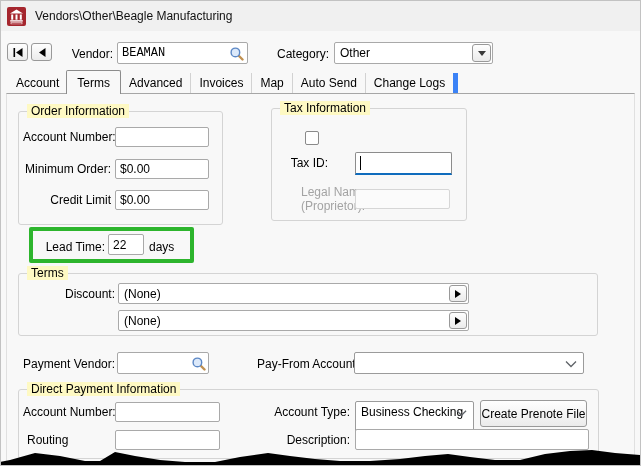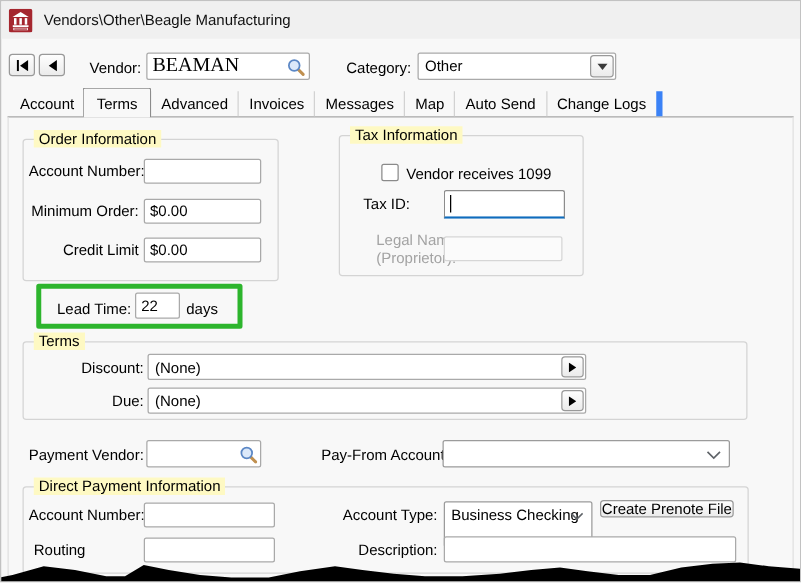--- a/index.html
+++ b/index.html
@@ -18,21 +18,21 @@
   .lbl { position:absolute; white-space:nowrap; line-height:14px; }
   .r { text-align:right; }
   .dim { color:#a3a3a3; }
   .tb {
     position:absolute; background:#fff; border:1px solid #a9a9a9; border-radius:2px;
     font-family:inherit; font-size:12px; color:#000; padding:0 4px; outline:none;
   }
   .btnface { background:linear-gradient(#fefefe,#ebebeb); border:1px solid #999; border-radius:3px; }
   .navbtn { position:absolute; width:21px; height:18px; display:flex; align-items:center; justify-content:center; }
   .fieldwrap { position:absolute; background:#fff; border:1px solid #a9a9a9; border-radius:2px; display:flex; align-items:center; }
-  .fieldwrap input { border:none; outline:none; background:transparent; font-family:Liberation Serif, serif; font-size:16px; flex:1; padding:0 4px; min-width:0; }
+  .fieldwrap input { border:none; outline:none; background:transparent; font-family:Liberation Mono, monospace; font-size:12px; flex:1; padding:0 4px; min-width:0; }
   .magbtn { position:absolute; right:3px; top:2px; width:17px; height:16px; display:flex; align-items:center; justify-content:center; cursor:pointer; }
   .combo-classic { position:absolute; background:#fff; border:1px solid #a9a9a9; border-radius:2px; }
   .combo-classic .val { position:absolute; left:5px; top:3px; }
   .dropbtn { position:absolute; right:1px; top:1px; bottom:1px; width:19px; display:flex; align-items:center; justify-content:center; }
   .tri-down { width:0; height:0; border-left:4px solid transparent; border-right:4px solid transparent; border-top:5px solid #3a3a3a; }
   .combo-flat { position:absolute; background:#fff; border:1px solid #9b9b9b; border-radius:2px; }
   .combo-flat .val { position:absolute; left:5px; top:3px; }
   .chev { position:absolute; right:6px; top:7px; }
   .spinbtn { position:absolute; right:1px; top:1px; width:18px; height:17px; display:flex; align-items:center; justify-content:center; }
   .checkbox { position:absolute; width:14px; height:14px; background:#fff; border:1px solid #8a8a8a; border-radius:2px; }
@@ -112,21 +112,20 @@
       </span>
   </div>
 
   <div class="tabpage"></div>
 
   <div class="tabstrip">
     <div class="tab">Account</div>
     <div class="tab active">Terms</div>
     <div class="tab">Advanced</div>
     <div class="tab">Invoices</div>
-    <div class="tab">Messages</div>
     <div class="tab">Map</div>
     <div class="tab">Auto Send</div>
     <div class="tab">Change Logs</div>
 
   </div>
 
   <div class="groupbox" style="left:17px; top:110px; width:205px; height:114px;">
     <span class="gb-title">Order Information</span>
     <span class="lbl r" style="left:4px; top:18px; width:88px;">Account Number:</span>
     <input class="tb" style="left: 96px; top: 15px; width: 94px; height: 20px;" value="">
@@ -137,21 +136,20 @@
   </div>
 
   <span class="lbl r" style="left:38px; top:239px; width:66px;">Lead Time:</span>
   <input class="tb" style="left: 107px; top: 233px; width: 36px; height: 21px;" value="22">
   <span class="lbl" style="left:148px; top:239px;">days</span>
   <div class="highlight" style="left:28px; top:226px; width:165px; height:36px;"></div>
 
   <div class="groupbox" style="left:270px; top:107px; width:196px; height:113px;">
     <span class="gb-title">Tax Information</span>
     <span class="checkbox" style="left:33px; top:22px;"></span>
-    <span class="lbl" style="left:53px; top:23px;">Vendor receives 1099</span>
     <span class="lbl r" style="left:4px; top:47px; width:52px;">Tax ID:</span>
     <div class="tb focused" style="left:83px; top:43px; width:97px; height:23px;">
       <span class="caret"></span>
       <span></span>
     </div>
     <span class="lbl dim" style="left:29px; top:76px;">
       <span>Legal Name</span><br>
       <span>(Proprietor):</span>
     </span>
     <input class="tb disabled" style="left: 83px; top: 80px; width: 95px; height: 20px;" disabled="" value="">
@@ -161,21 +159,20 @@
     <span class="gb-title">Terms</span>
     <span class="lbl r" style="left:4px; top:13px; width:92px;">Discount:</span>
     <div class="combo-classic" style="left:99px; top:9px; width:351px; height:21px;">
       <span class="val">(None)</span>
       <span class="spinbtn btnface">
         <svg width="6" height="8" viewBox="0 0 6 8">
             <polygon points="0,0 6,4 0,8" fill="#000"></polygon>
           </svg>
       </span>
     </div>
-    <span class="lbl r" style="left:4px; top:40px; width:92px;">Due:</span>
     <div class="combo-classic" style="left:99px; top:36px; width:351px; height:21px;">
       <span class="val">(None)</span>
       <span class="spinbtn btnface">
         <svg width="6" height="8" viewBox="0 0 6 8">
             <polygon points="0,0 6,4 0,8" fill="#000"></polygon>
           </svg>
       </span>
     </div>
   </div>
 
@@ -201,21 +198,21 @@
     <span class="gb-title">Direct Payment Information</span>
     <span class="lbl r" style="left:4px; top:15px; width:88px;">Account Number:</span>
     <input class="tb" style="left: 96px; top: 12px; width: 105px; height: 20px;" value="">
     <span class="lbl r" style="left:239px; top:15px; width:92px;">Account Type:</span>
     <div class="combo-flat" style="left:336px; top:11px; width:119px; height:37px;">
       <span class="val">Business Checking</span>
       <svg class="chev" width="11" height="8" viewBox="0 0 12 8">
         <polyline points="1,1.5 6,6.5 11,1.5" fill="none" stroke="#5f6368" stroke-width="1.3"></polyline>
       </svg>
     </div>
-    <div class="btnface" style="position:absolute; left:461px; top:10px; width:107px; height:14px; display:flex; align-items:center; justify-content:center; cursor:pointer;">Create Prenote File</div>
+    <div class="btnface" style="position:absolute; left:461px; top:10px; width:107px; height:27px; display:flex; align-items:center; justify-content:center; cursor:pointer;">Create Prenote File</div>
     <span class="lbl" style="left:8px; top:43px;">Routing</span>
     <input class="tb" style="left: 96px; top: 40px; width: 105px; height: 20px;" value="">
     <span class="lbl r" style="left:239px; top:43px; width:92px;">Description:</span>
     <input class="tb" style="left: 336px; top: 39px; width: 234px; height: 21px;" value="">
   </div>
 
   <svg class="torn" viewBox="0 0 641 18" preserveAspectRatio="none">
     <polygon fill="#000" points="0,18 0,14 10,12 35,5 60,8 85,13 100,13 115,4 135,8 160,12 185,14 215,14 240,9 268,5 290,8 315,11 340,13 370,13 400,11 425,8 448,6 470,9 495,12 520,12 545,6 570,3 592,2 615,5 641,7 641,18"></polygon>
   </svg>
 

